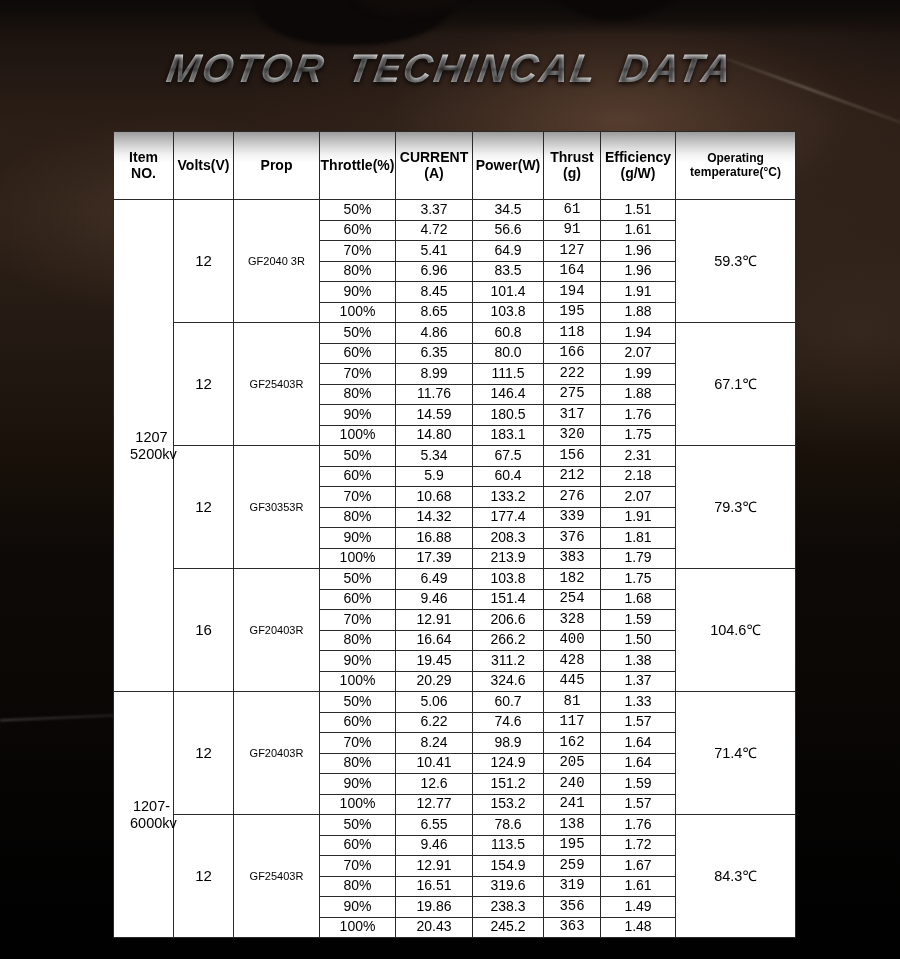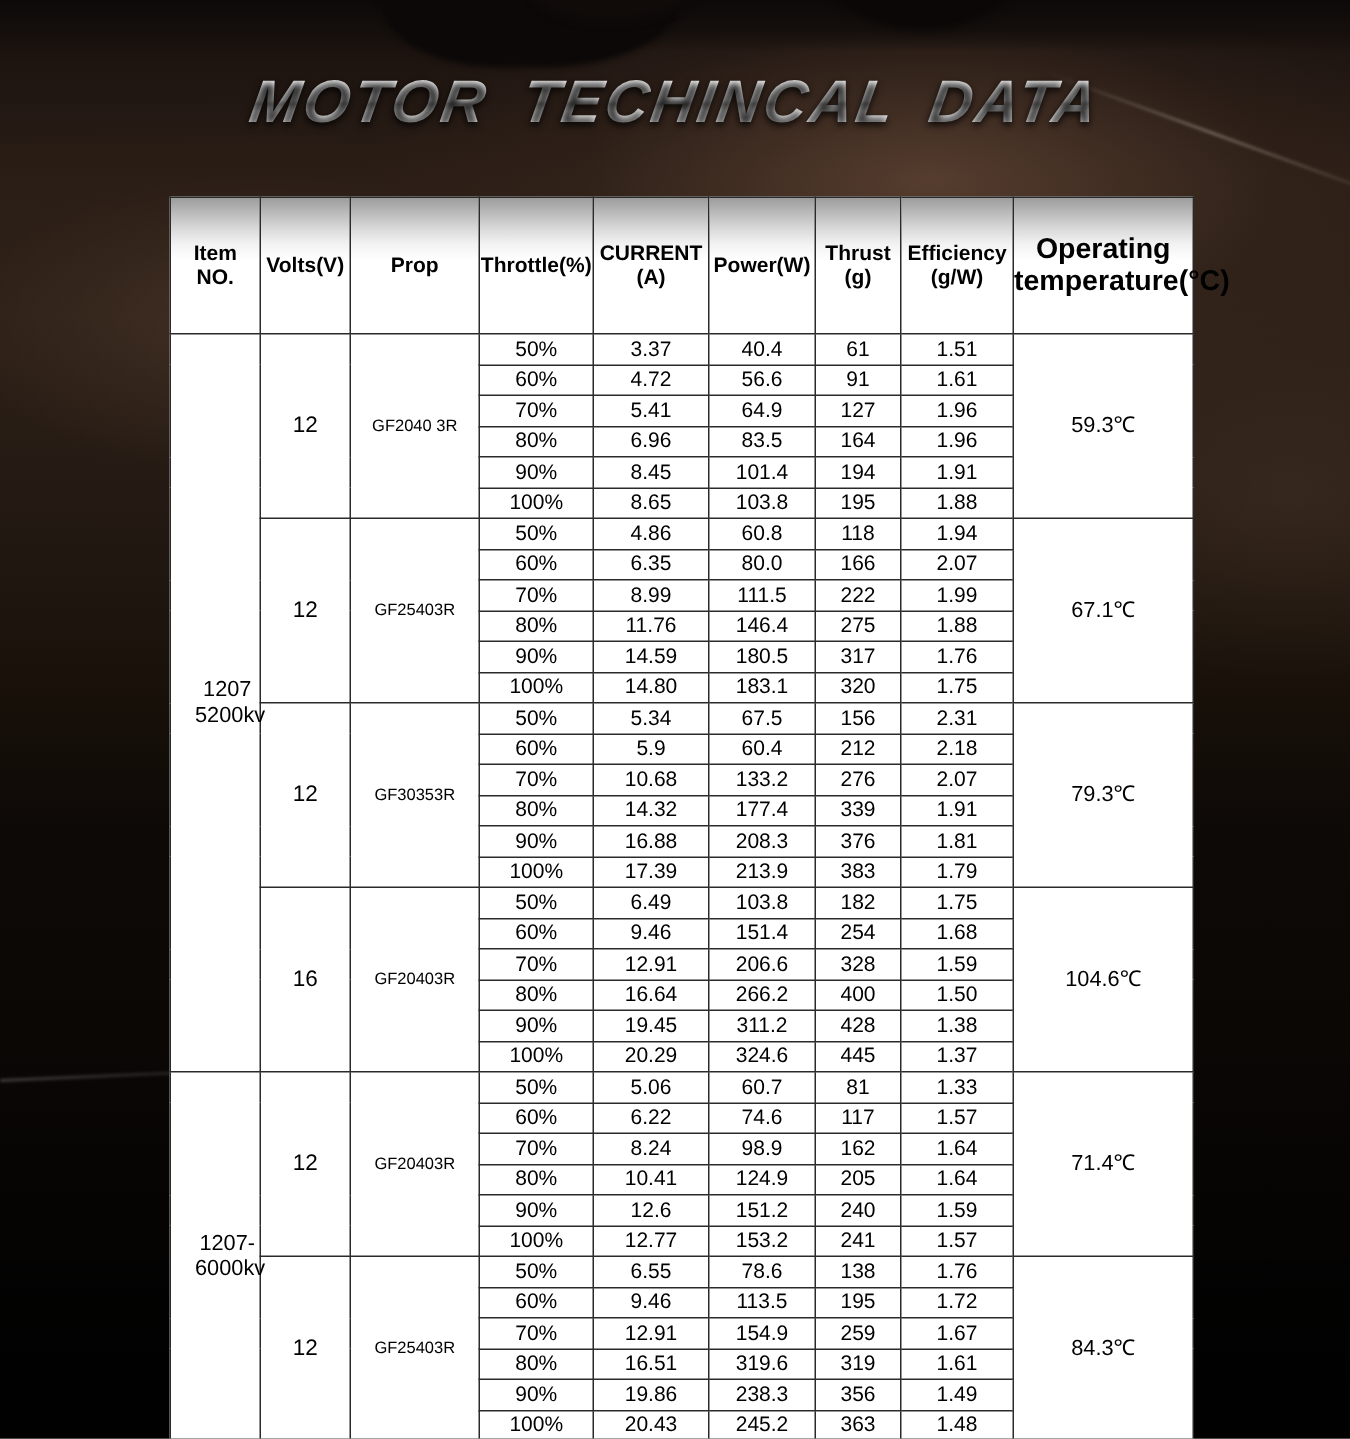--- a/index.html
+++ b/index.html
@@ -100,36 +100,36 @@
   table.data th, table.data td {
     border:1px solid #2a2a2a;
     text-align:center;
     vertical-align:middle;
     padding:0;
     line-height:1.12;
     color:#000;
     background-clip:padding-box;
   }
   thead th {
-    height:91px;
+    height:68px;
     font-weight:bold;
     font-size:14px;
     background:linear-gradient(to bottom,
       #9c9c9c 0%, #bdbdbd 12%, #dcdcdc 24%, #f2f2f2 34%, #ffffff 46%, #ffffff 100%);
     border-top:2px solid #1a1a1a;
   }
-  thead th.th-op { font-size:19px; }
+  thead th.th-op { font-size:12px; }
   tbody td { height:20.5px; font-size:14px; font-weight:normal; }
   td.c-item { font-size:14.5px; width:60px; }
   td.c-volt { width:60px; font-size:15px; }
   td.c-prop { width:86px; font-size:11px; }
   td.c-thr  { width:76px;margin-top:44px; }
   td.c-cur  { width:77px; }
   td.c-pow  { width:71px; }
-  td.c-tru  { width:57px; }
+  td.c-tru  { width:57px;font-family:Liberation Mono, monospace; }
   td.c-eff  { width:75px; }
   td.c-temp { width:120px; font-size:14.5px; }
 
   
   col.w-item { width:60px; }
   col.w-volt { width:60px; }
   col.w-prop { width:86px; }
   col.w-thr  { width:76px; }
   col.w-cur  { width:77px; }
   col.w-pow  { width:71px; }
@@ -200,21 +200,21 @@
     <tbody id="tbody">
         <tr class="block-top">
           <td class="c-item span-cell" rowspan="24">
             <span class="item-line">1207</span>
             <span class="item-line">5200kv</span>
           </td>
           <td class="c-volt" rowspan="6">12</td>
           <td class="c-prop" rowspan="6">GF2040 3R</td>
           <td class="c-thr">50%</td>
           <td class="c-cur">3.37</td>
-          <td class="c-pow">40.4</td>
+          <td class="c-pow">34.5</td>
           <td class="c-tru">61</td>
           <td class="c-eff">1.51</td>
           <td class="c-temp" rowspan="6">59.3℃</td>
         </tr>
         <tr>
           <td class="c-thr">60%</td>
           <td class="c-cur">4.72</td>
           <td class="c-pow">56.6</td>
           <td class="c-tru">91</td>
           <td class="c-eff">1.61</td>

